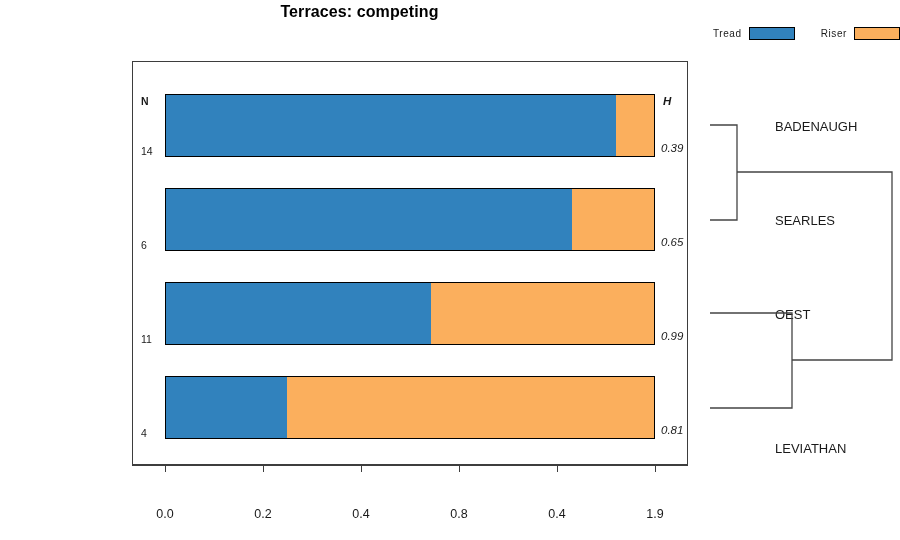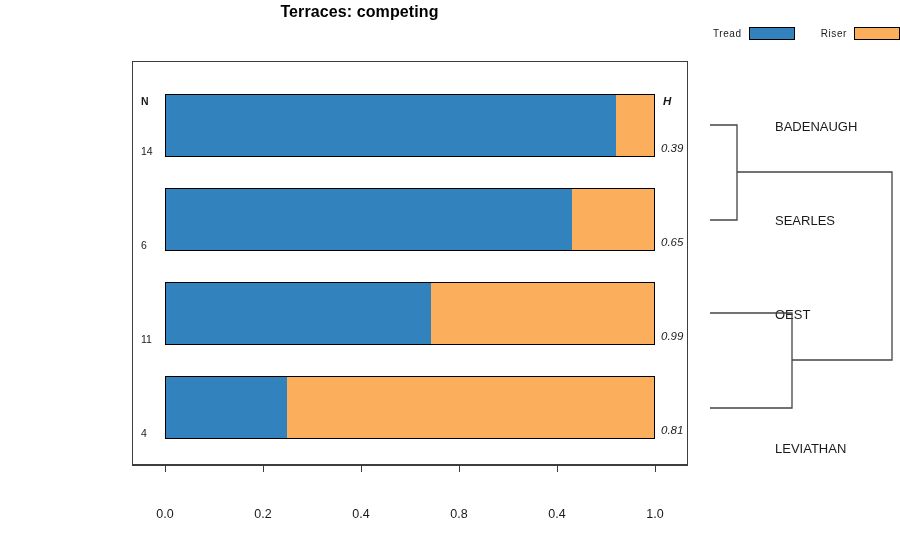--- a/index.html
+++ b/index.html
@@ -240,21 +240,21 @@
       <div class="tick-label" style="left: 165px;">0.0</div>
       <div class="tick" style="left: 263px;"></div>
       <div class="tick-label" style="left: 263px;">0.2</div>
       <div class="tick" style="left: 361px;"></div>
       <div class="tick-label" style="left: 361px;">0.4</div>
       <div class="tick" style="left: 459px;"></div>
       <div class="tick-label" style="left: 459px;">0.8</div>
       <div class="tick" style="left: 557px;"></div>
       <div class="tick-label" style="left: 557px;">0.4</div>
       <div class="tick" style="left: 655px;"></div>
-      <div class="tick-label" style="left: 655px;">1.0</div>
+      <div class="tick-label" style="left: 655px;">1.9</div>
     </div>
 
   <div class="dendro">
     <svg width="210" height="404" viewBox="0 0 210 404">
       <g fill="none" stroke="#444444" stroke-width="1.3">
 
         <path d="M20,64 H47 V159 H20"></path>
 
         <path d="M20,252 H102 V347 H20"></path>
 

